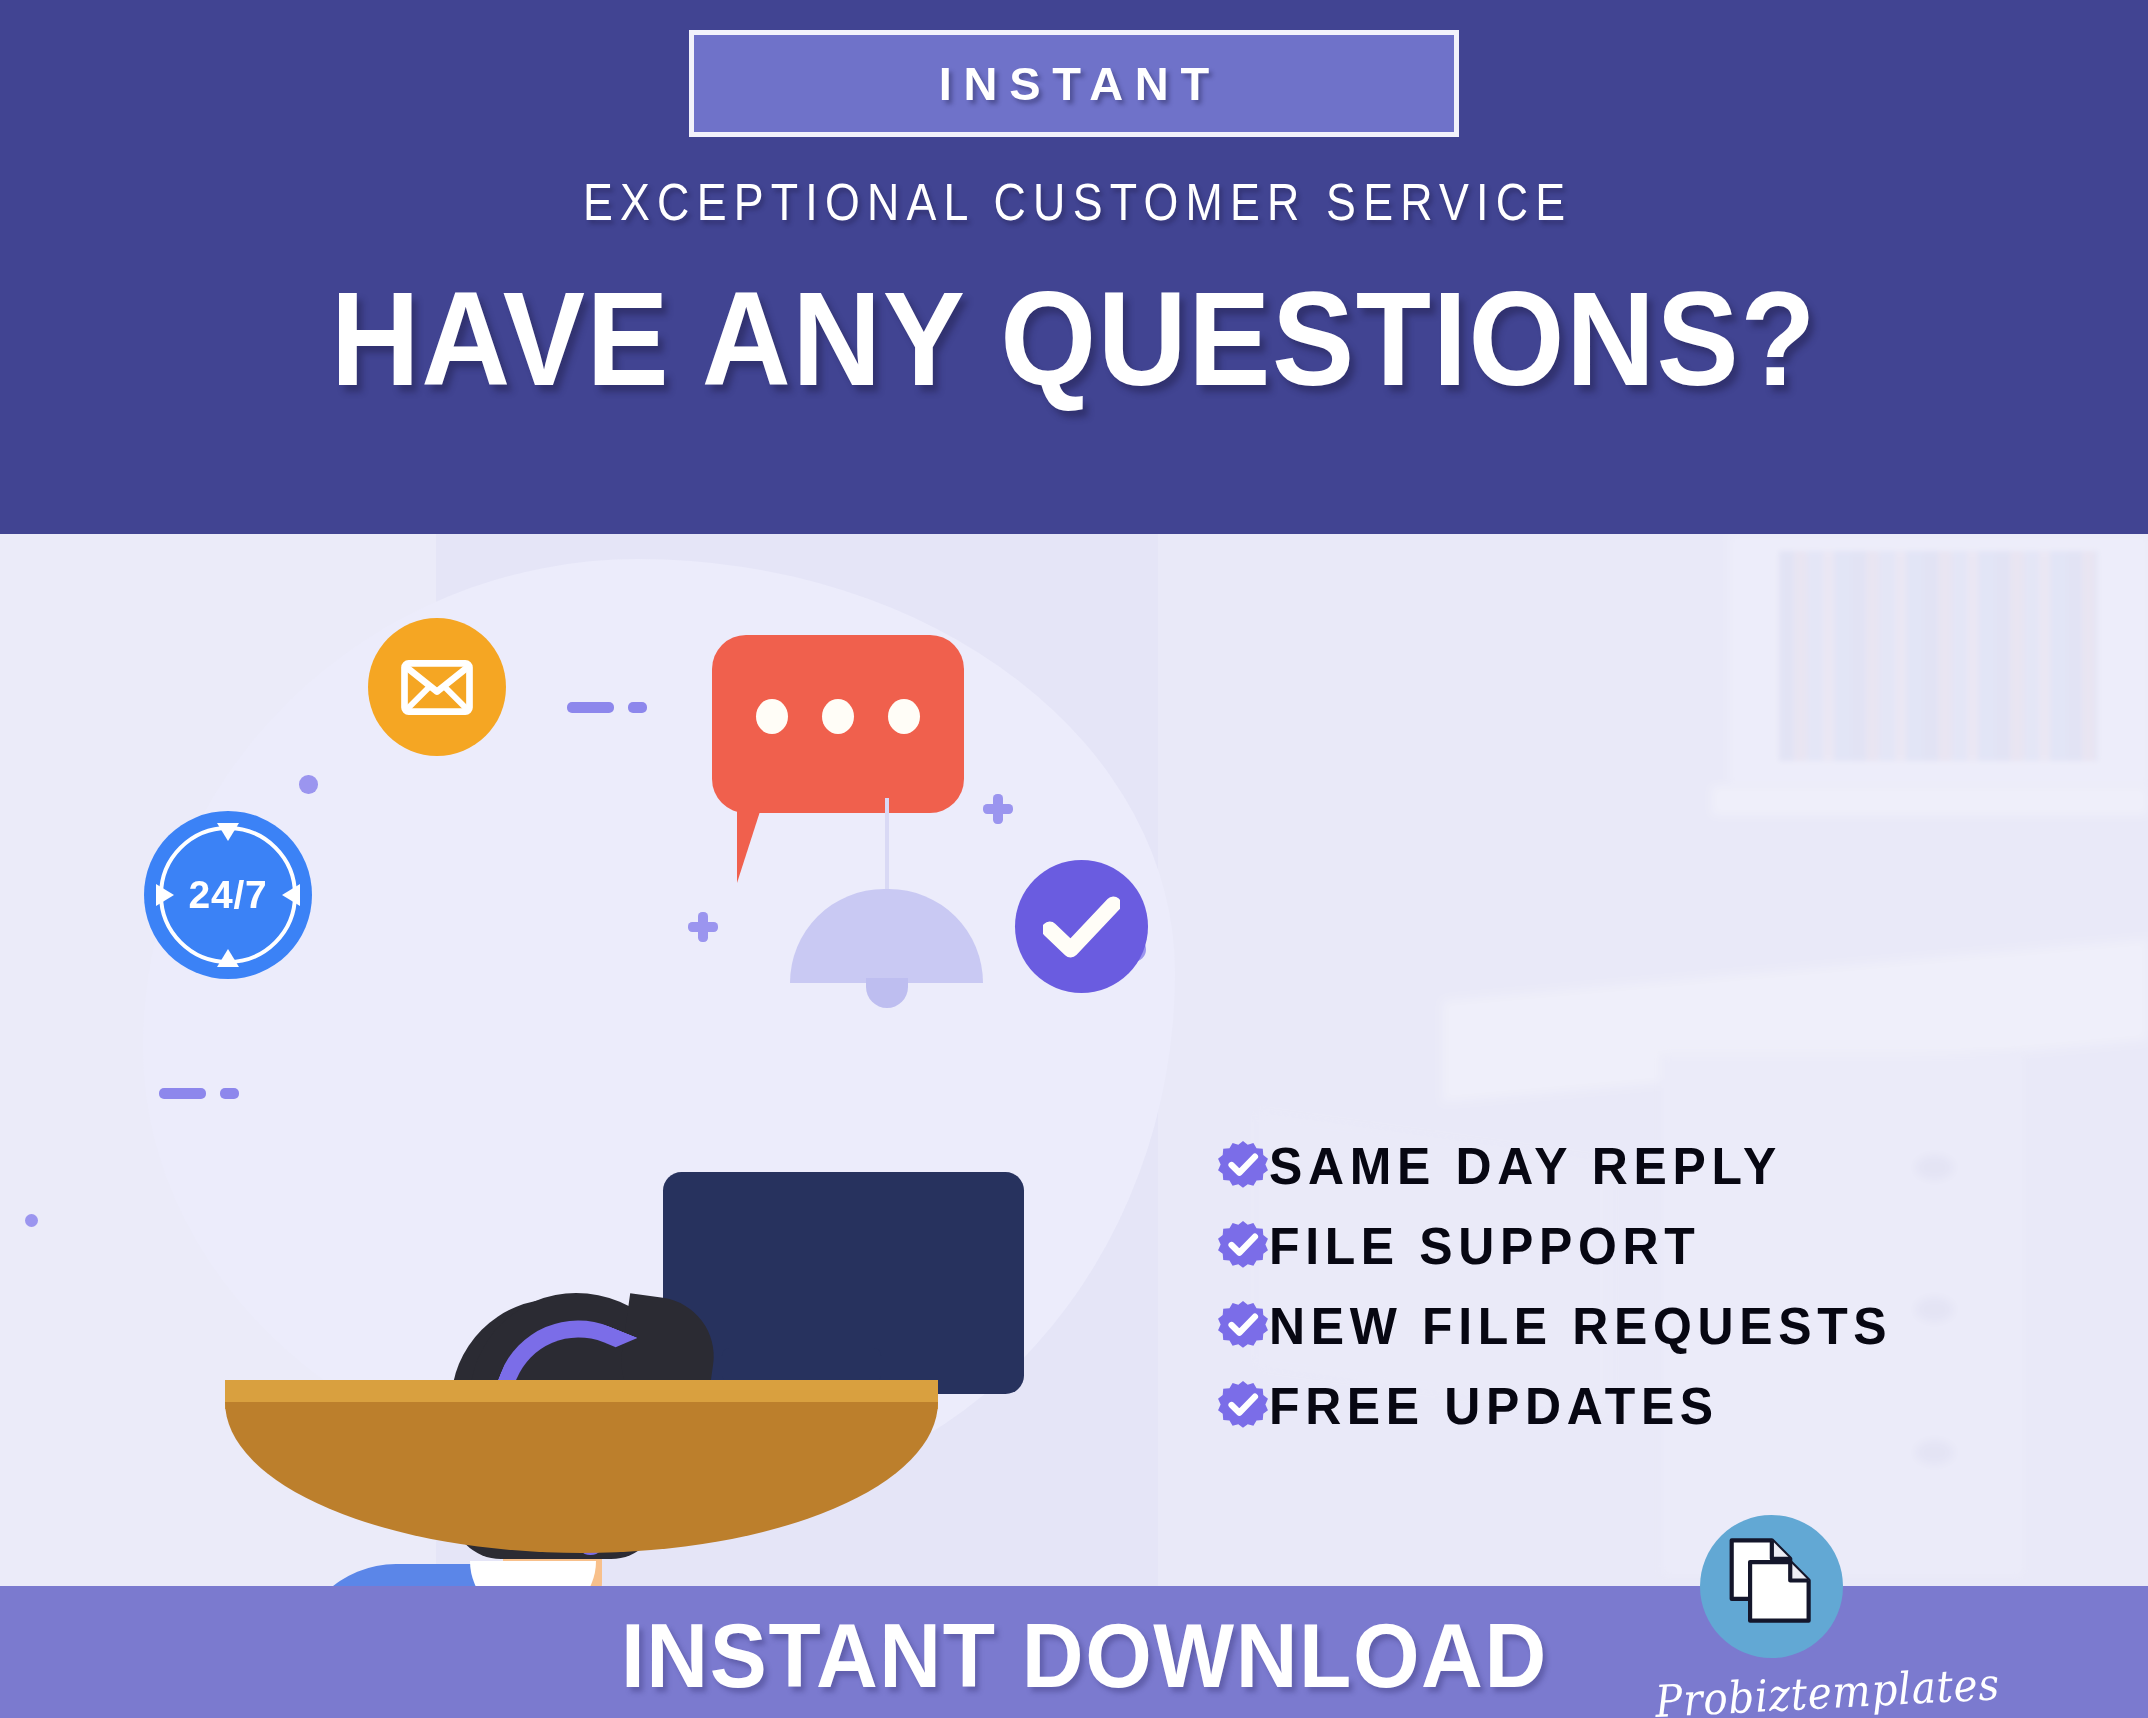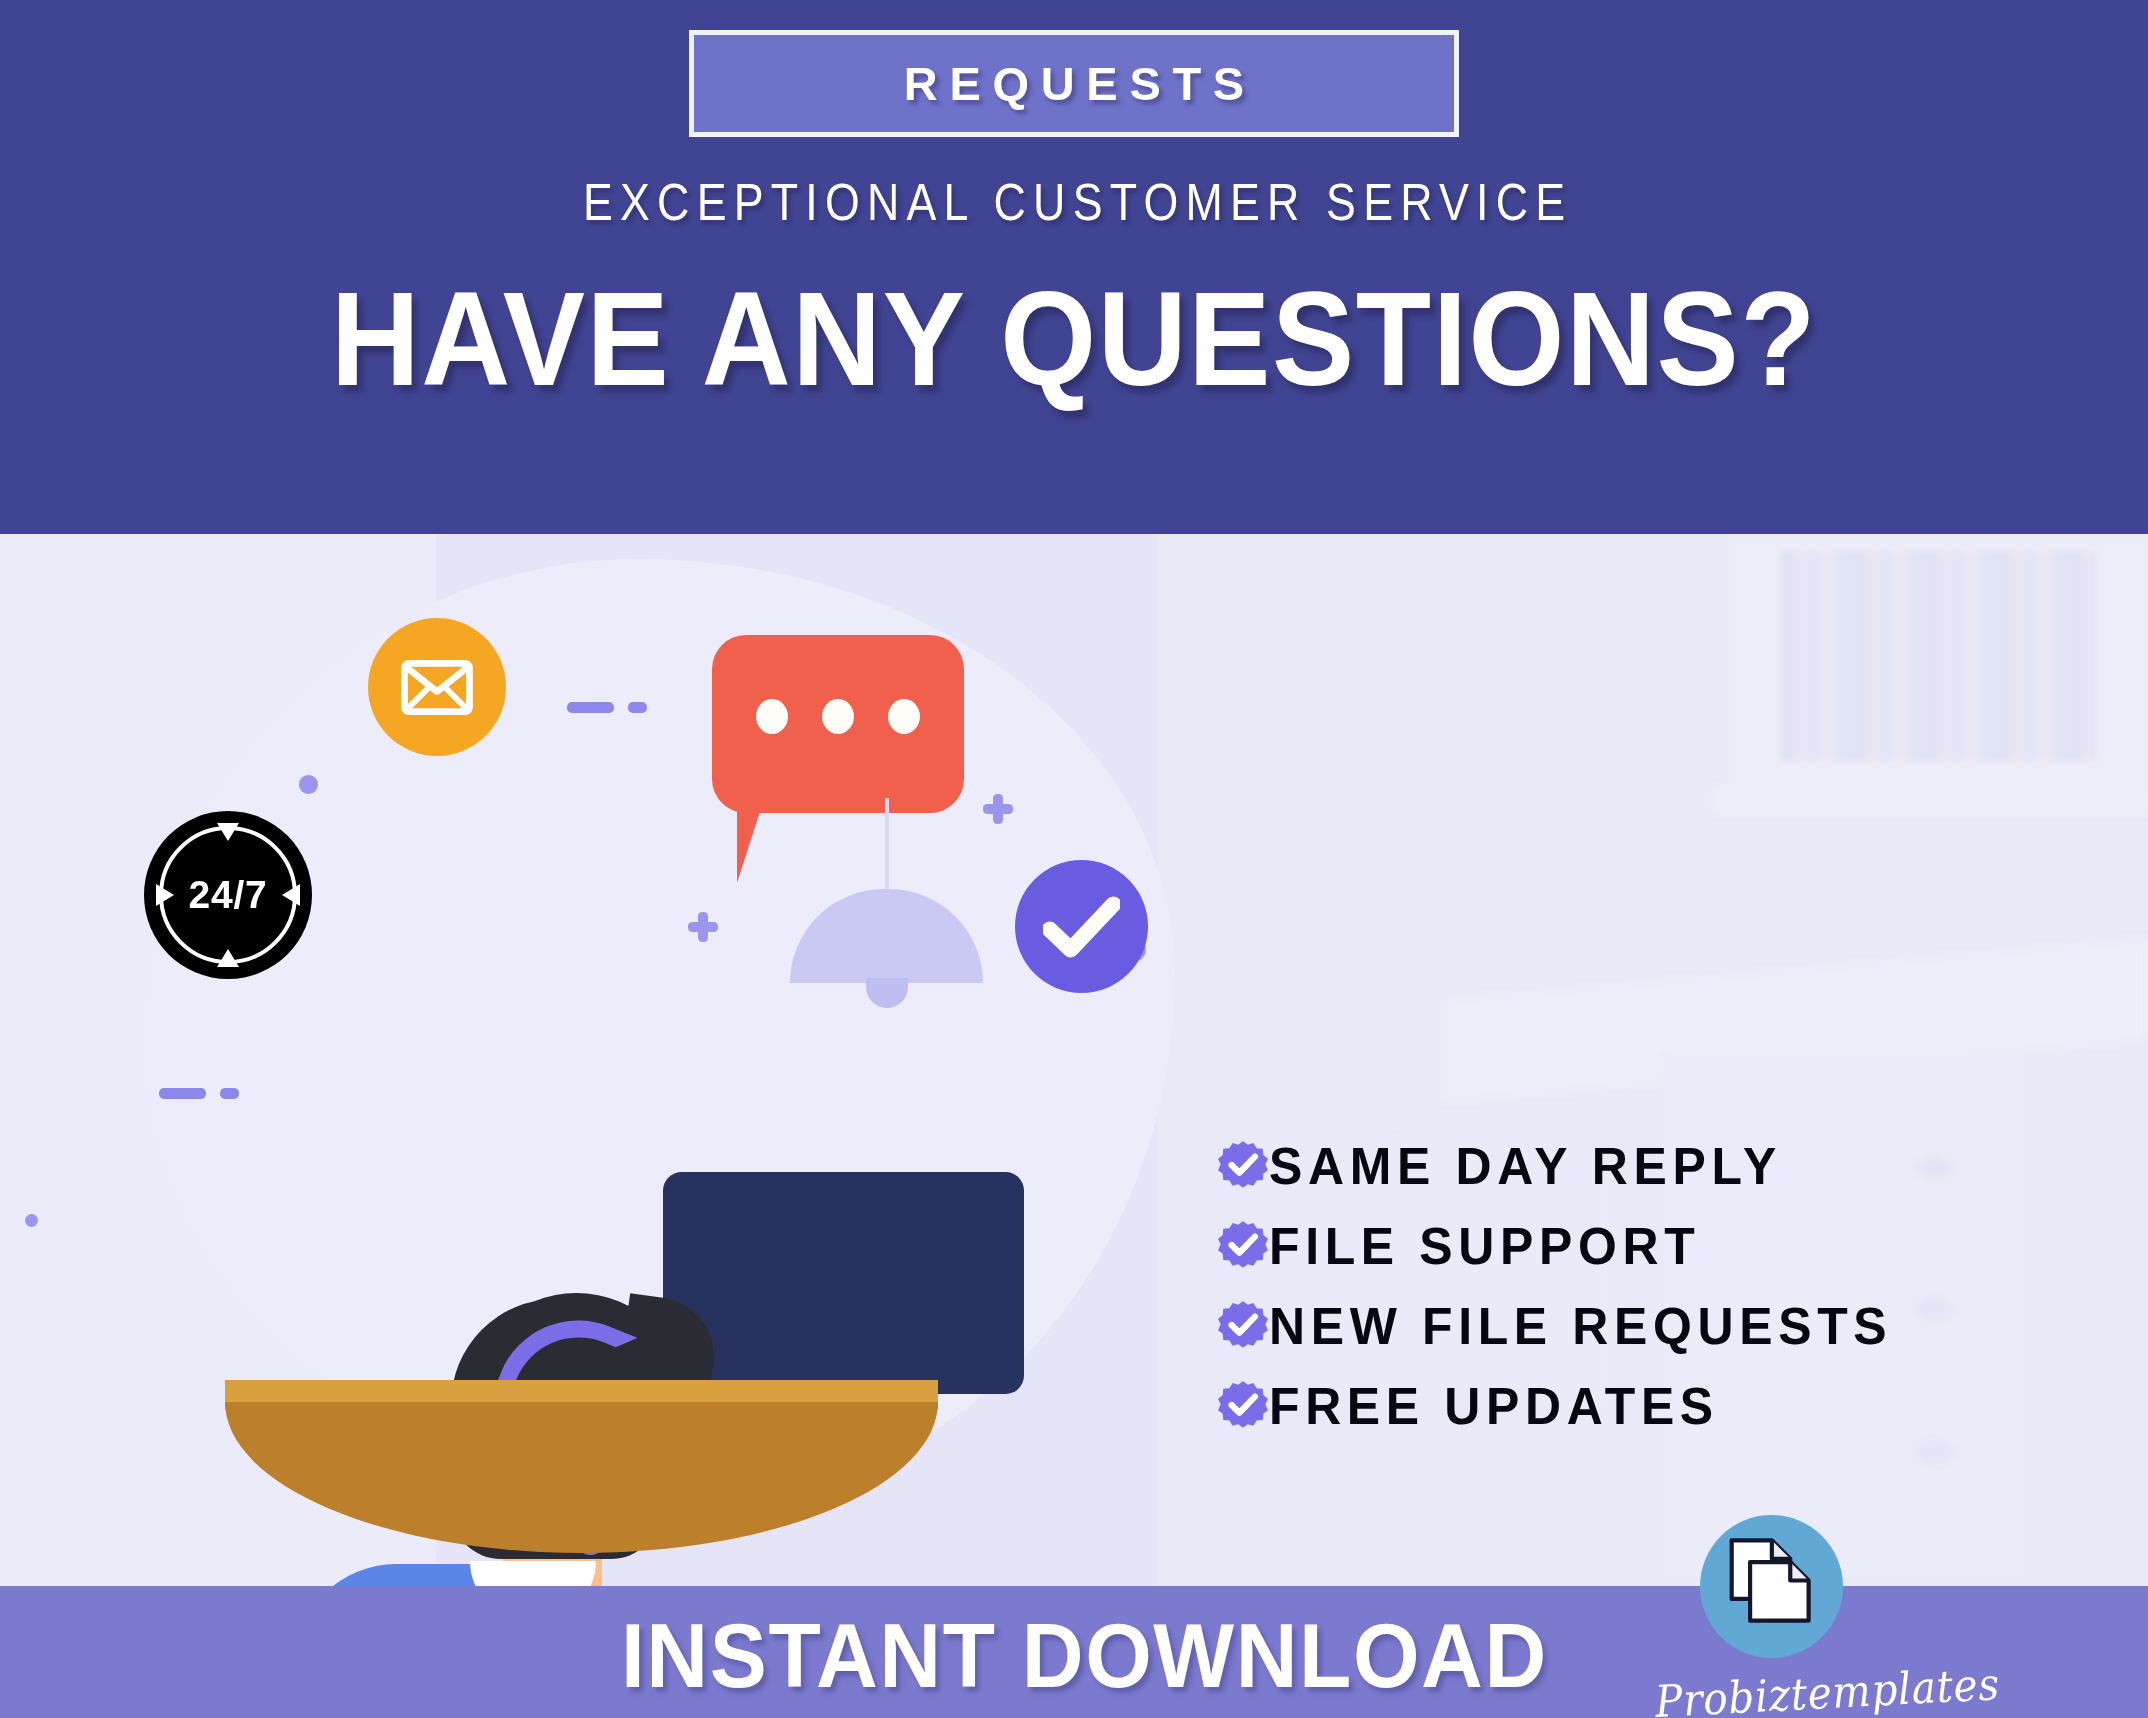--- a/index.html
+++ b/index.html
@@ -150,21 +150,21 @@
     width: 138px; height: 138px;
     border-radius: 50%;
     background: #F5A623;
     display: flex; align-items: center; justify-content: center;
   }
   .icon-247 {
     position: absolute;
     left: 144px; top: 277px;
     width: 168px; height: 168px;
     border-radius: 50%;
-    background: #000000;
+    background: #3b82f6;
     display: flex; align-items: center; justify-content: center;
   }
   .icon-247-label {
     position: relative;
     z-index: 3;
     color: #FFFFFF;
     font-size: 39px;
     font-weight: 600;
     letter-spacing: 0.8px;
     font-family: "Liberation Sans", sans-serif;
@@ -461,21 +461,21 @@
   }
 </style>
 </head>
 <body>
 
 <div class="canvas">
 
   <div class="header-band">
 
     <div class="contact-badge">
-      <span class="contact-badge-label">REQUESTS</span>
+      <span class="contact-badge-label">INSTANT</span>
     </div>
 
     <div class="eyebrow">EXCEPTIONAL CUSTOMER SERVICE</div>
 
     <div class="headline">HAVE ANY QUESTIONS?</div>
   </div>
 
   <div class="stage">
 
     <div class="office-bg">

